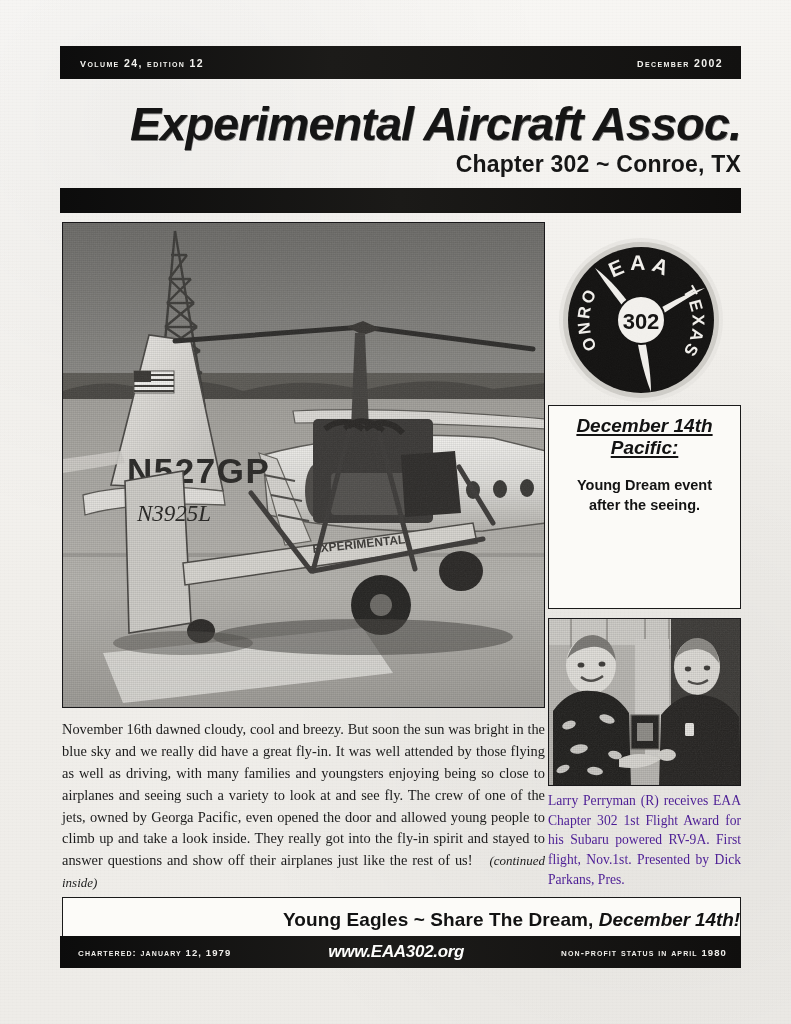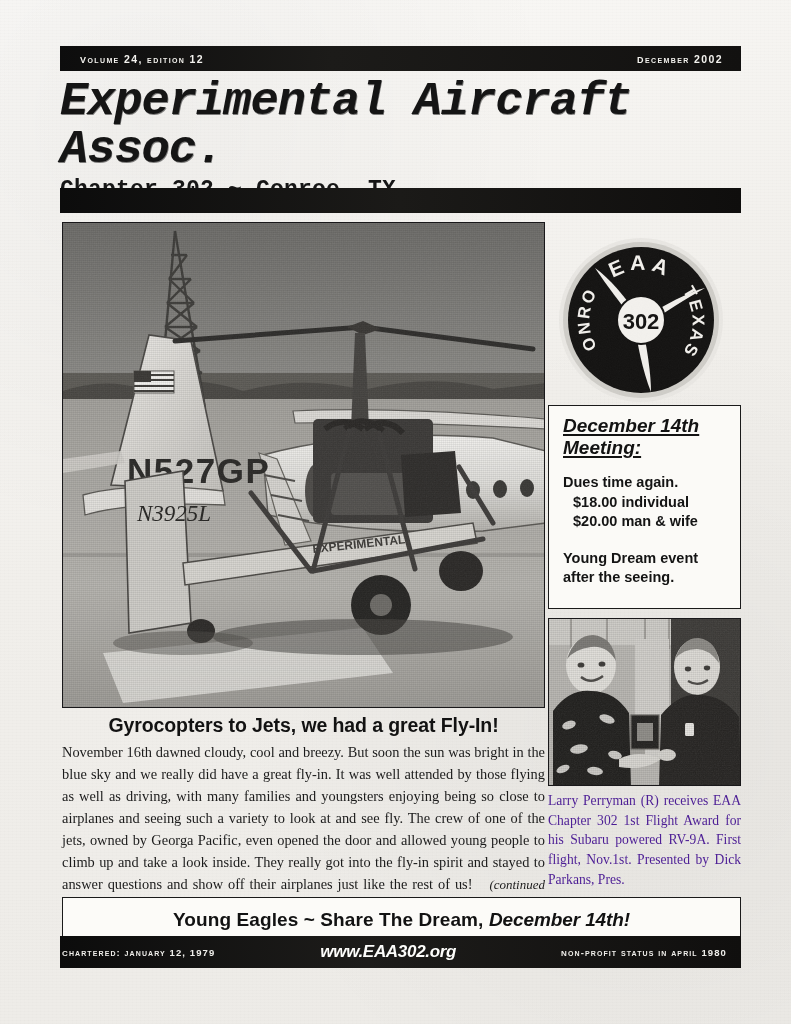--- a/index.html
+++ b/index.html
@@ -42,21 +42,21 @@
     left: 60px;
     top: 46px;
     width: 681px;
     height: 932px;
   }
 
   
   .volbar {
     position: absolute;
     left: 0; top: 0;
-    width: 681px; height: 25px;
+    width: 681px; height: 33px;
     background: #111111;
     background-image: linear-gradient(92deg, #0d0d0d 0%, #1c1b19 40%, #121110 100%);
     display: flex;
     align-items: center;
     justify-content: space-between;
     box-sizing: border-box;
     padding: 0 18px 0 20px;
   }
   .volbar span {
     color: #f3f2ee;
@@ -64,24 +64,23 @@
     font-weight: bold;
     letter-spacing: 1.4px;
     font-variant: small-caps;
     text-transform: lowercase;
   }
   .volbar span::first-letter { font-size: 12.5px; }
 
   
   .masthead {
     position: absolute;
-    left: 0; top: 32px;
+    left: 0; top: 54px;
     width: 681px;
-    text-align: left;
-    font-family: Liberation Mono, monospace;
+    text-align: right;
   }
   .masthead .line1 {
     font-size: 47px;
     font-weight: bold;
     font-style: italic;
     letter-spacing: -1px;
     color: #151515;
     line-height: 1.02;
     text-shadow: 0.6px 0.6px 0 rgba(30,30,30,.55);
   }
@@ -133,21 +132,22 @@
   }
 
   
   #meeting-box {
     position: absolute;
     left: 488px; top: 359px;
     width: 193px; height: 204px;
     border: 1.6px solid #1a1a1a;
     background: #fbfaf7;
     box-sizing: border-box;
-    padding: 9px 14px 6px;
+    padding: 9px 4px 6px;
+    text-align: center;
   }
   #meeting-box .mtitle {
     font-size: 19px;
     font-weight: bold;
     font-style: italic;
     color: #131313;
     line-height: 1.17;
     text-decoration: underline;
     text-underline-offset: 2px;
     text-decoration-thickness: 2px;
@@ -212,21 +212,21 @@
   
   #ye-banner {
     position: absolute;
     left: 2px; top: 851px;
     width: 679px; height: 46px;
     border: 1.6px solid #1a1a1a;
     background: #fcfbf8;
     box-sizing: border-box;
     display: flex;
     align-items: center;
-    justify-content: center;
+    justify-content: flex-end;
   }
   #ye-banner .txt {
     font-size: 19px;
     font-weight: bold;
     color: #121212;
     letter-spacing: 0.1px;
   }
   #ye-banner .txt em {
     font-style: italic;
     letter-spacing: -0.1px;
@@ -236,21 +236,21 @@
   #footer-bar {
     position: absolute;
     left: 0; top: 890px;
     width: 681px; height: 32px;
     background: #121111;
     background-image: linear-gradient(88deg, #0c0c0c 0%, #1d1c1a 45%, #100f0e 100%);
     display: flex;
     align-items: center;
     justify-content: space-between;
     box-sizing: border-box;
-    padding: 0 14px 0 2px;
+    padding: 0 14px 0 18px;
   }
   #footer-bar .small {
     color: #f0efeb;
     font-size: 9.5px;
     font-weight: bold;
     letter-spacing: 1.1px;
     font-variant: small-caps;
     text-transform: lowercase;
   }
   #footer-bar .small::first-letter { font-size: 11.5px; }
@@ -465,26 +465,21 @@
       <text font-family="'Liberation Sans',sans-serif" font-size="17" font-weight="bold" fill="#f2f0ec" letter-spacing="2">
         <textPath href="#arcRight" startOffset="50%" text-anchor="middle">TEXAS</textPath>
       </text>
       <circle cx="86" cy="86" r="82" fill="#8a8884" opacity=".18" filter="url(#patchGrain)"></circle>
     </svg>
   </div>
 
   <div id="meeting-box">
     <div class="mtitle">
       <span>December 14th</span>
-      <span class="l2">Meeting:</span>
-    </div>
-    <div class="mbody">
-      <div>Dues time again.</div>
-      <div class="indent">$18.00 individual</div>
-      <div class="indent">$20.00 man &amp; wife</div>
+      <span class="l2">Pacific:</span>
     </div>
     <div class="mbody2">
       <div>Young  Dream  event</div>
       <div>after the seeing.</div>
     </div>
   </div>
 
   <div class="photo" id="photo-award">
     <svg viewBox="0 0 193 168" width="193" height="168" preserveAspectRatio="none">
       <defs>
@@ -544,21 +539,20 @@
 
       <path d="M70 140 Q90 130 112 140 Q96 152 70 148 Z" fill="#d9d7d2"></path>
       <ellipse cx="118" cy="136" rx="9" ry="6" fill="#d5d3ce"></ellipse>
 
       <rect x="0" y="0" width="193" height="168" filter="url(#grainF2)" fill="#7d7b77" opacity=".32"></rect>
     </svg>
     <div class="ph-grain"></div>
   </div>
 
   <div id="article">
-    <div class="headline">Gyrocopters to Jets, we had a great Fly-In!</div>
     <div class="body">
       <span>November 16th dawned cloudy, cool and breezy. But soon the sun was bright in the blue sky and we really did have a great fly-in.  It was well attended by those flying as well as driving, with many families and youngsters enjoying being so close to airplanes and seeing such a variety to look at and see fly.  The crew of one of the jets, owned by Georga Pacific, even opened the door and allowed young people to climb up and take a look inside.  They really got into the fly-in spirit and stayed to answer questions and show off their airplanes just like the rest of us!</span>
       <span class="cont">(continued inside)</span>
     </div>
   </div>
 
   <div id="award-caption">Larry Perryman (R) receives EAA Chapter 302 1st Flight Award for his Subaru powered RV-9A. First flight, Nov.1st. Presented by Dick Parkans, Pres.</div>
 
   <div id="ye-banner">
     <div class="txt">

